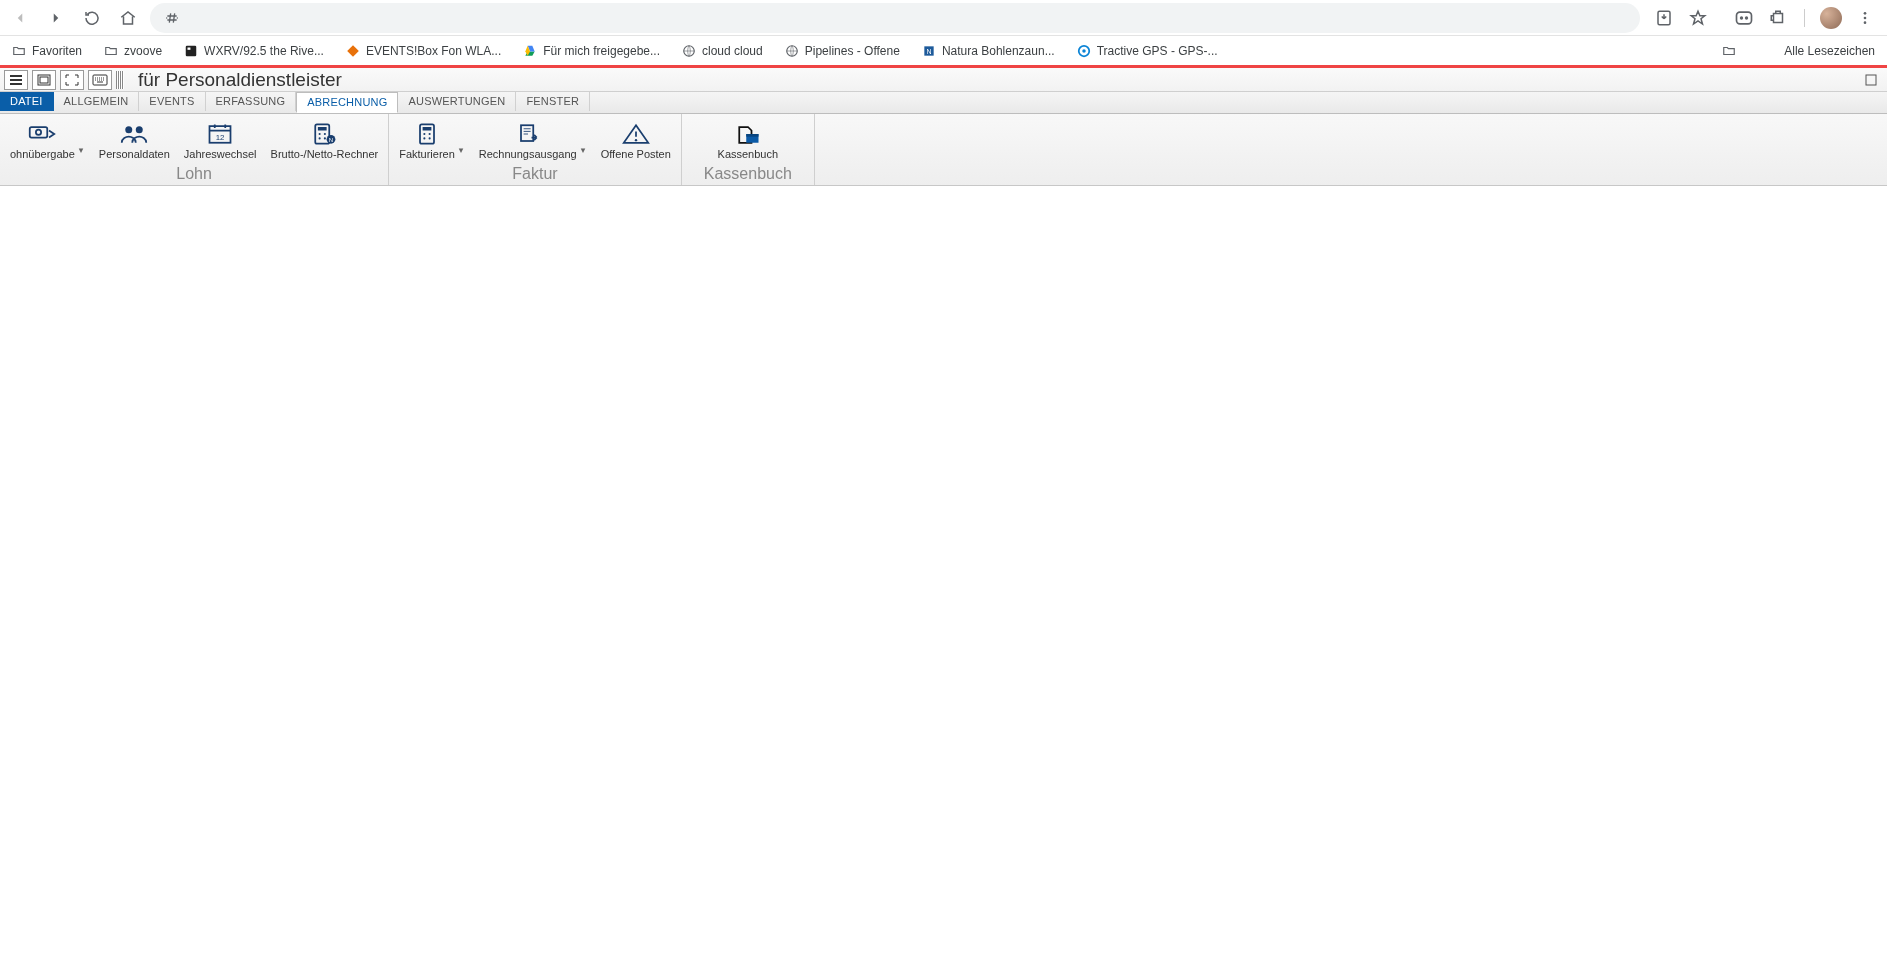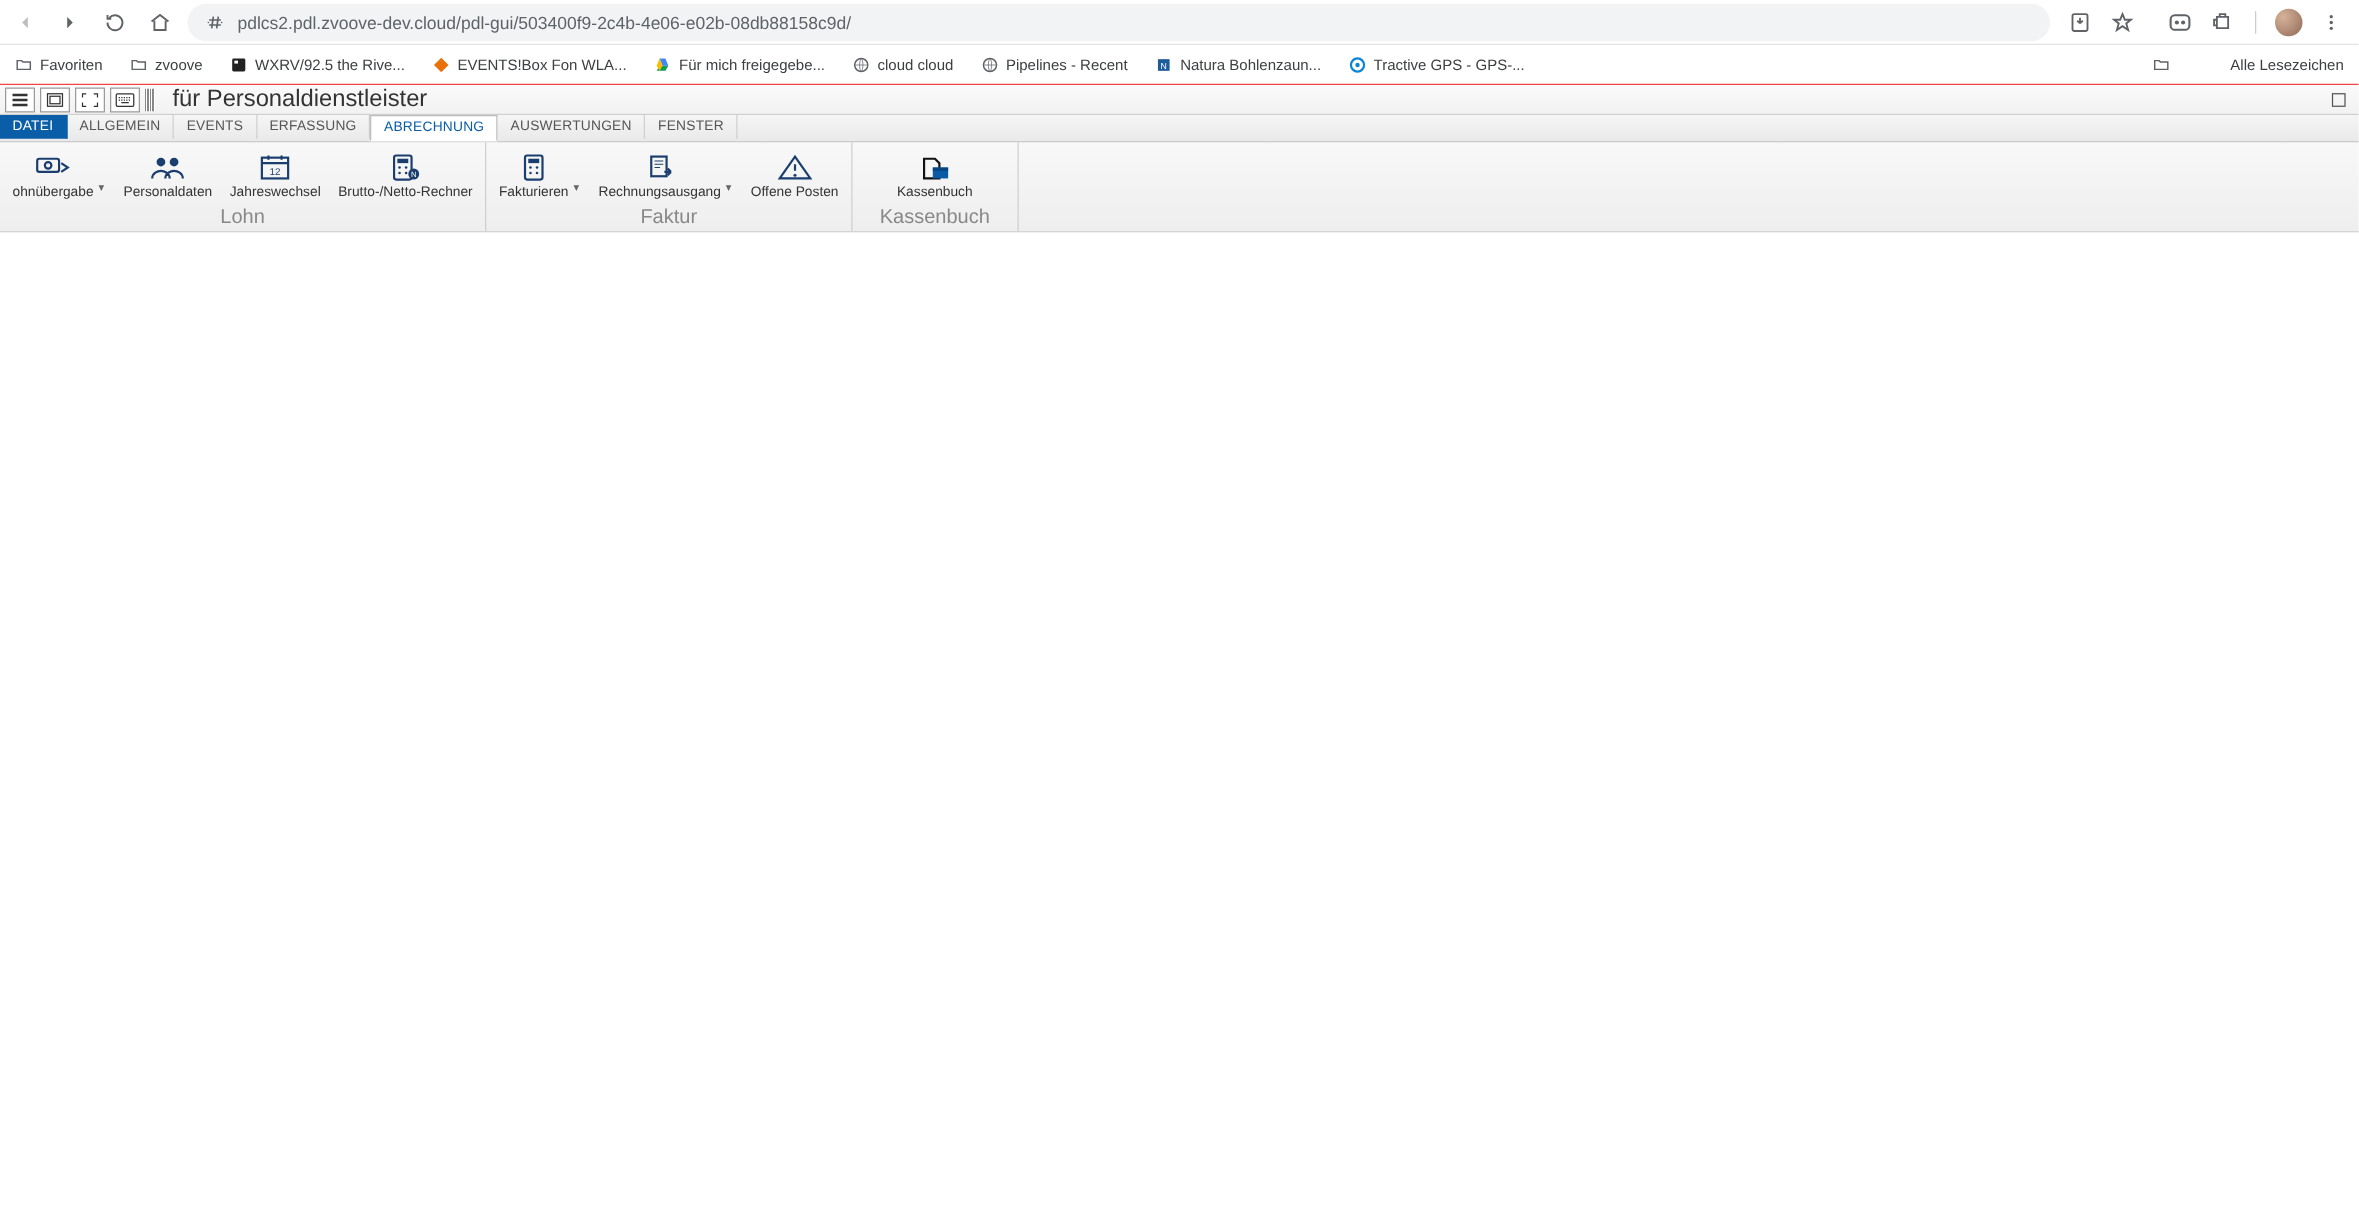--- a/index.html
+++ b/index.html
@@ -57,21 +57,21 @@
     background: radial-gradient(circle at 30% 30%, #d7b29a,#8e6a56);
   }
 
   
   .bookmarks-bar {
     display: flex;
     align-items: center;
     height: 32px;
     padding: 0 6px;
     gap: 10px;
-    border-bottom: 1px solid #ef4444;
+    border-bottom: 3px solid #ef4444;
   }
   .bm {
     display: flex; align-items: center; gap: 6px;
     padding: 2px 6px;
     font-size: 12px;
     color: #3c4043;
     white-space: nowrap;
     border-radius: 4px;
   }
   .bm-ico { width: 14px; height: 14px; display:flex;align-items:center;justify-content:center;}
@@ -207,21 +207,20 @@
       </svg>
   </div>
   <div class="url-bar">
     <span class="site-info">
       <svg width="16" height="16" viewBox="0 0 24 24">
           <path fill="none" stroke="currentColor" stroke-width="2" d="M5 9h14M5 15h14M10 5l-2 14M16 5l-2 14"></path>
           <circle cx="4" cy="12" r="1" fill="currentColor"></circle>
           <circle cx="20" cy="12" r="1" fill="currentColor"></circle>
         </svg>
     </span>
-    <span class="url-text">pdlcs2.pdl.zvoove-dev.cloud/pdl-gui/503400f9-2c4b-4e06-e02b-08db88158c9d/</span>
   </div>
   <div class="ext-icons">
     <div class="ext-icon">
       <svg width="18" height="18" viewBox="0 0 24 24">
           <rect x="4" y="3" width="16" height="18" rx="2" fill="none" stroke="currentColor" stroke-width="2"></rect>
           <path d="M12 7v6m0 0l-3-3m3 3l3-3" fill="none" stroke="currentColor" stroke-width="2"></path>
         </svg>
     </div>
     <div class="ext-icon">
       <svg width="18" height="18" viewBox="0 0 24 24">
@@ -308,21 +307,21 @@
         </span>
         <span>cloud cloud</span>
       </div>
       <div class="bm">
         <span class="bm-ico">
           <svg width="14" height="14" viewBox="0 0 24 24">
             <circle cx="12" cy="12" r="9" fill="none" stroke="#5f6368" stroke-width="2"></circle>
             <path fill="none" stroke="#5f6368" d="M3 12h18M12 3c3 3 3 15 0 18M12 3c-3 3-3 15 0 18"></path>
           </svg>
         </span>
-        <span>Pipelines - Recent</span>
+        <span>Pipelines - Offene</span>
       </div>
       <div class="bm">
         <span class="bm-ico">
           <svg width="14" height="14" viewBox="0 0 24 24">
             <rect x="4" y="4" width="16" height="16" fill="#1E5B9B"></rect>
             <text x="12" y="17" text-anchor="middle" fill="#fff" font-size="12" font-family="Arial">N</text>
           </svg>
         </span>
         <span>Natura Bohlenzaun...</span>
       </div>

